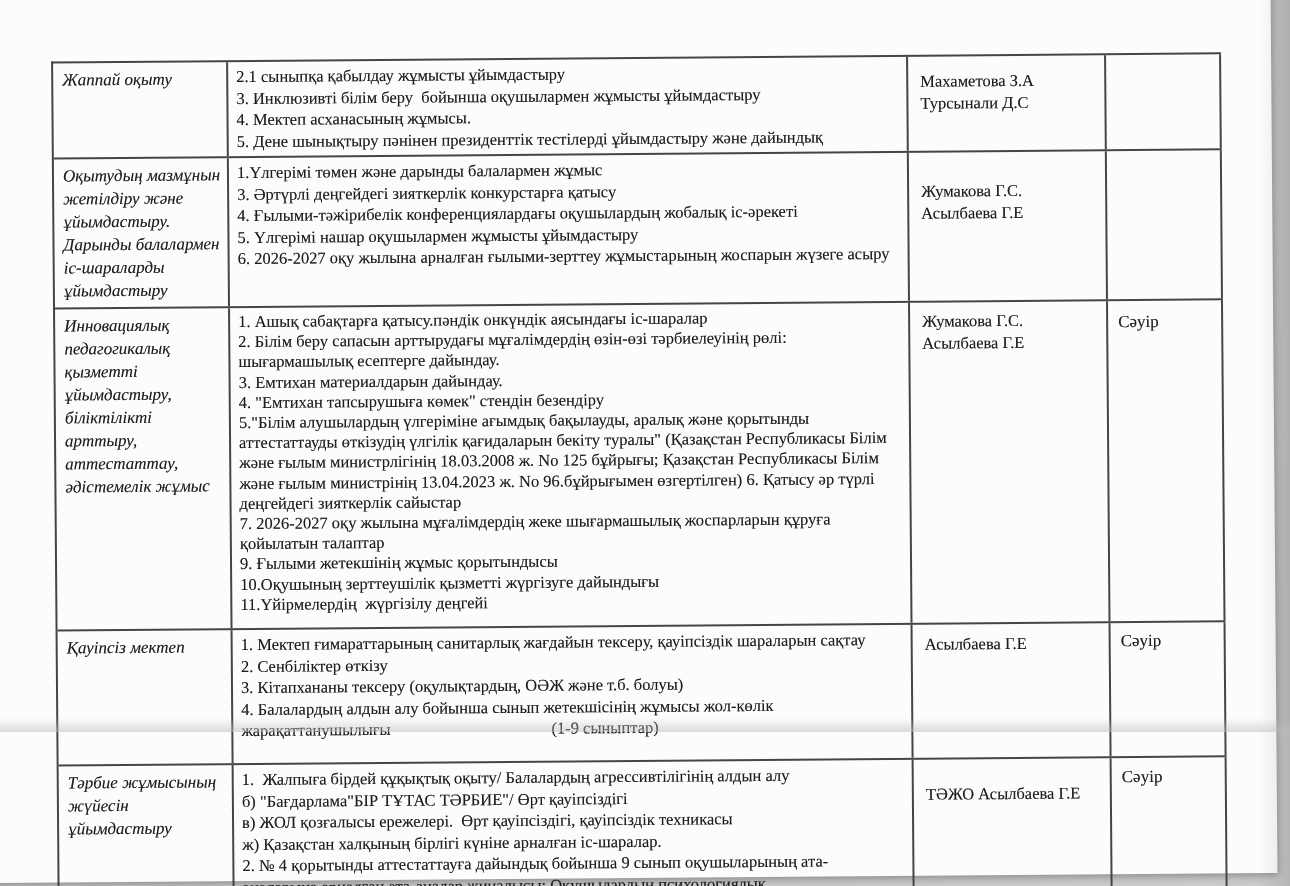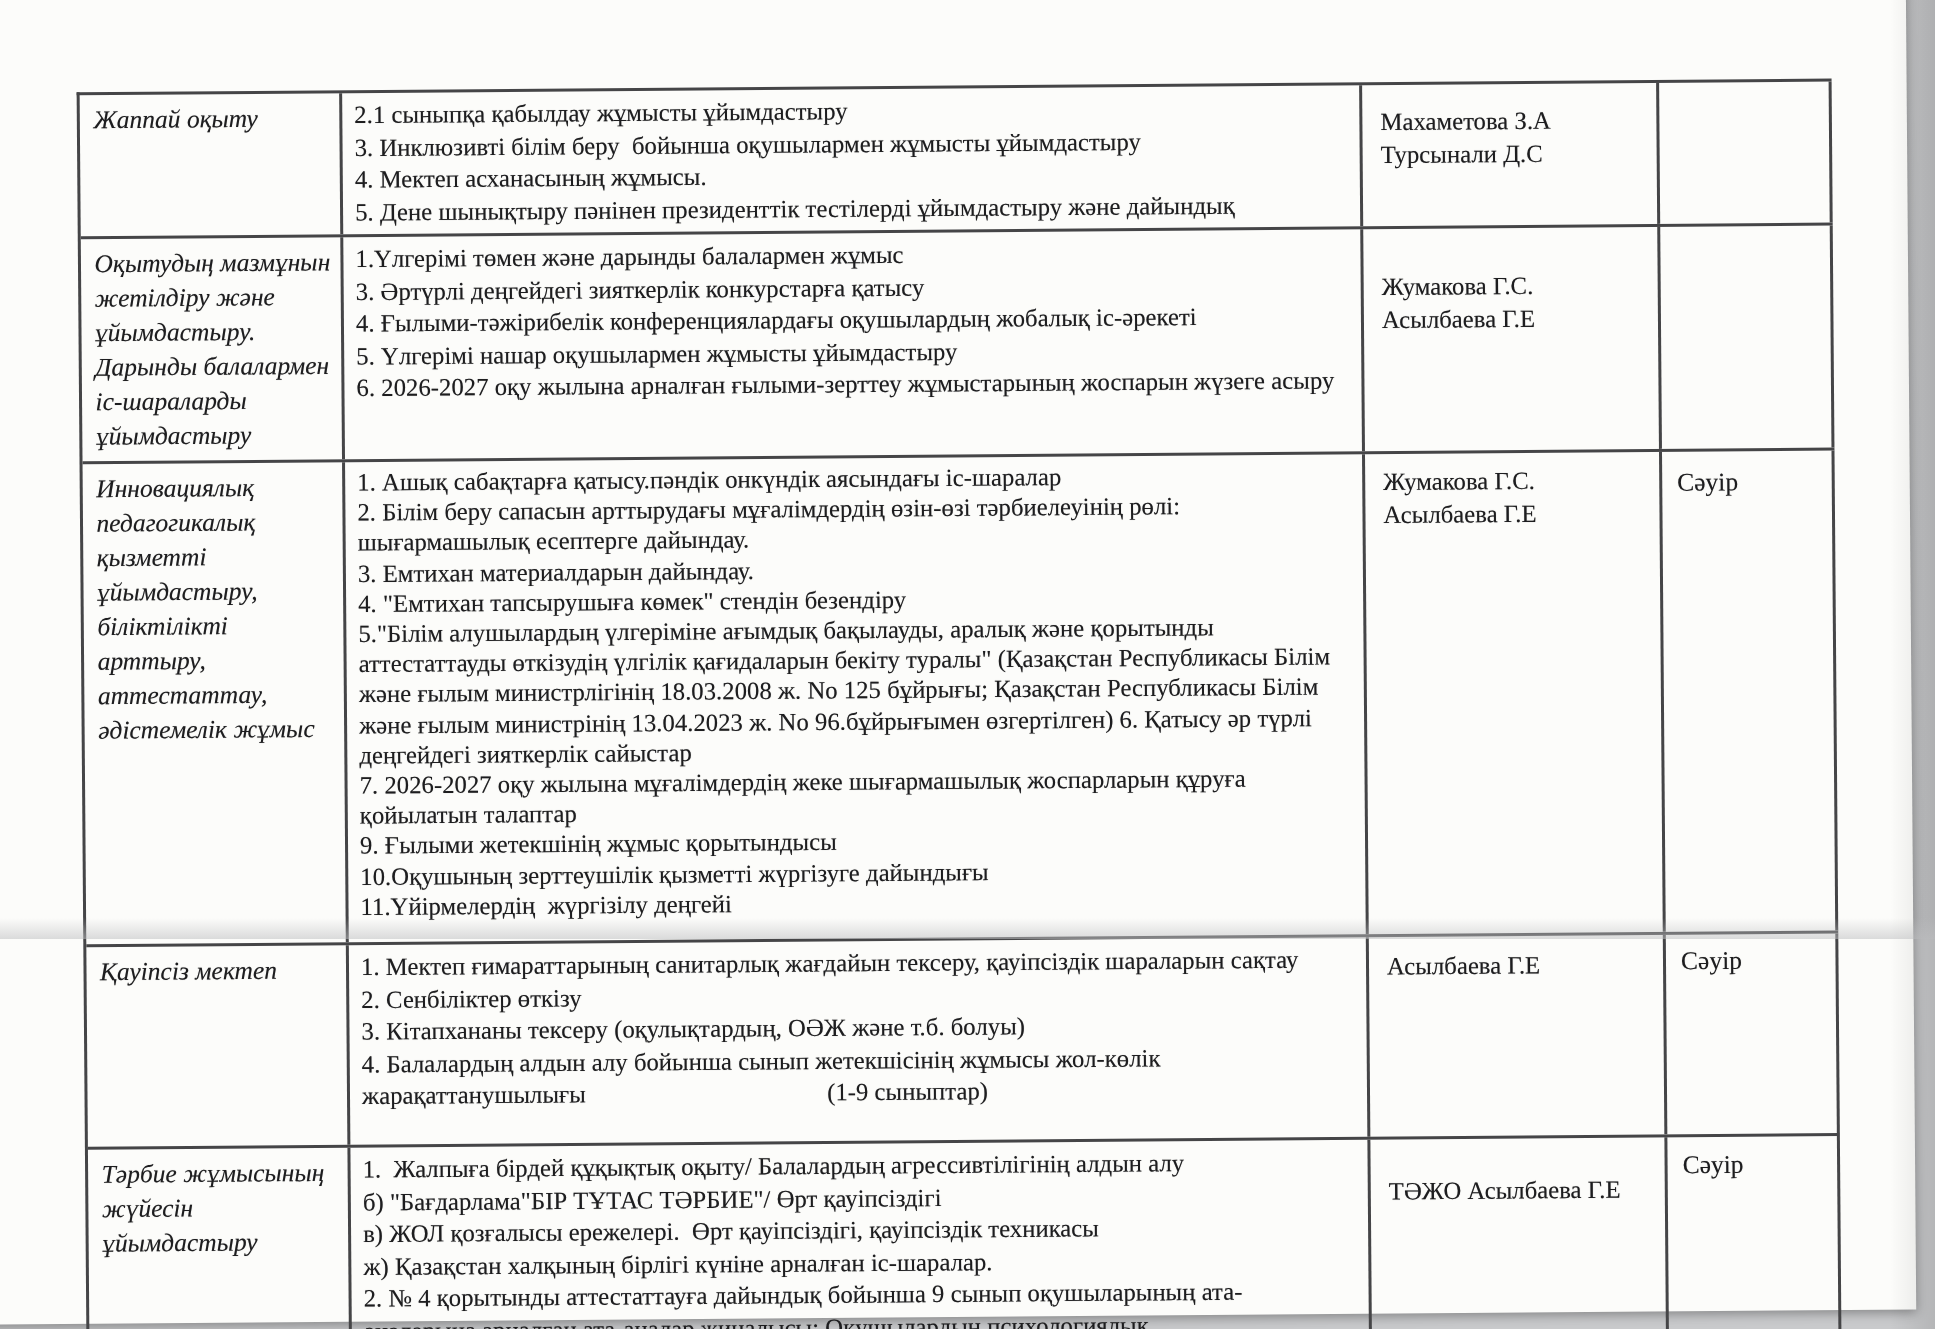--- a/index.html
+++ b/index.html
@@ -7,21 +7,21 @@
     padding: 0;
     width: 1290px;
     height: 886px;
     overflow: hidden;
     background: #c9cacc;
     font-family: "Liberation Serif", "DejaVu Serif", serif;
   }
   #scan-bg {
     position: relative;
     width: 1290px;
-    height: 626px;
+    height: 732px;
     background: linear-gradient(90deg, #c6c7c9 0%, #cdcecf 60%, #c2c3c5 100%);
   }
   #paper {
     position: absolute;
     left: -14px;
     top: -16px;
     width: 1288px;
     height: 894px;
     background: #fcfcfa;
     transform: rotate(-0.45deg);

